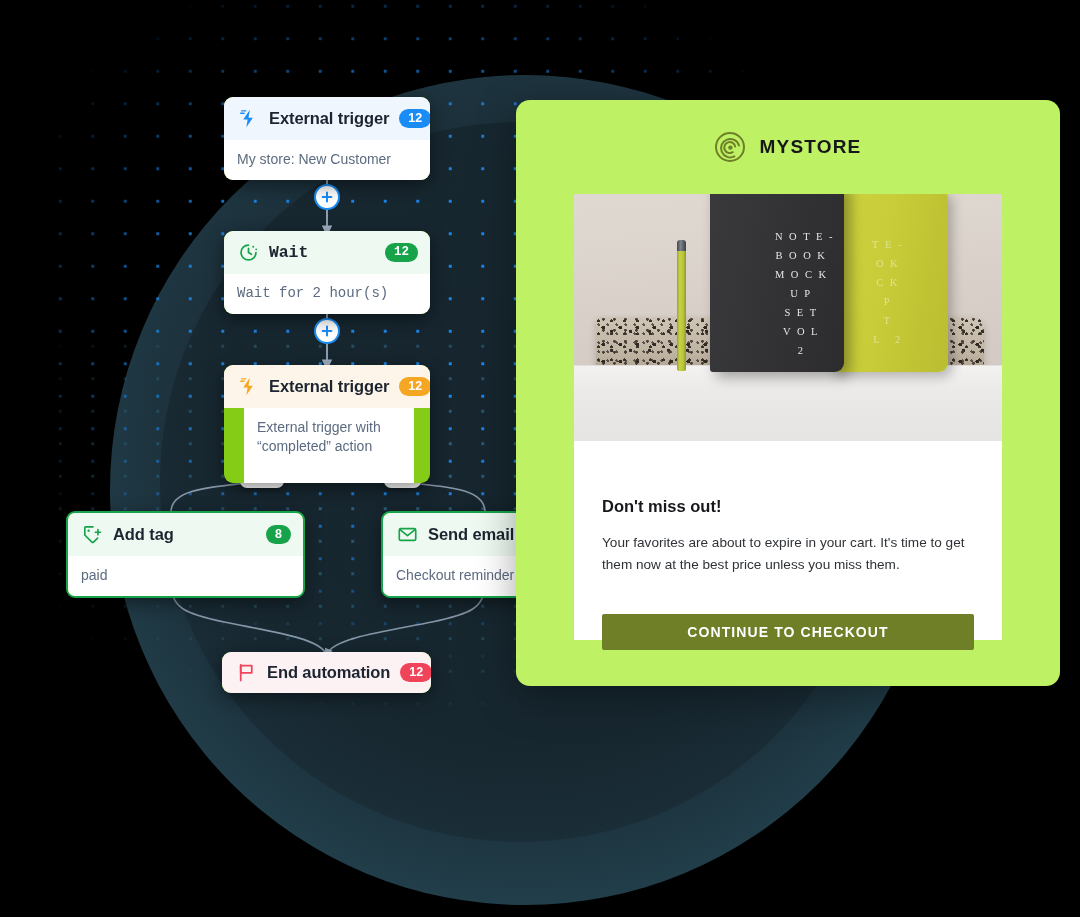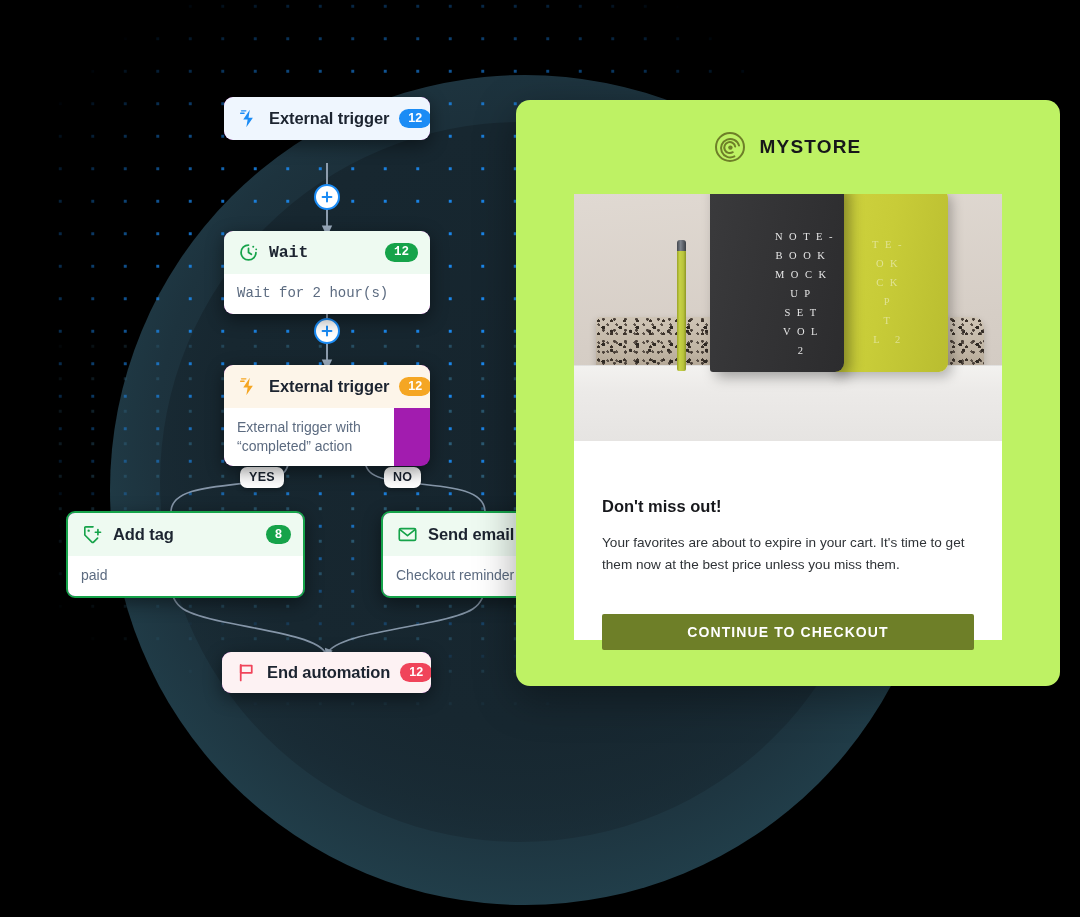--- a/index.html
+++ b/index.html
@@ -89,21 +89,21 @@
     font-weight: 700;
     color: #1a2330;
     letter-spacing: .3px;
     line-height: 1;
     box-shadow: 0 2px 5px rgba(0,0,0,.3);
   }
 
   
   .card {
     position: absolute;
-    background: #a21caf;
+    background: #84cc16;
     border-radius: 9px;
     box-shadow: 0 5px 18px rgba(0,0,0,.45);
     overflow: hidden;
     cursor: pointer;
   }
   .card.outlined { border: 2px solid #16a34a; }
   .card-head {
     display: flex; align-items: center;
     gap: 10px;
     padding: 10px 12px 10px 13px;
@@ -130,21 +130,21 @@
     flex: 0 0 auto;
   }
   .card-body {
     padding: 9px 13px 11px;
     font-size: 14px;
     color: #5c6b80;
     line-height: 1.35;
     background: #ffffff;
     border-top: 1px solid rgba(0,0,0,0);
   }
-  .card-body.two-line { padding-bottom: 10px; }
+  .card-body.two-line { padding-bottom: 27px; margin-left: 20px; }
 
   
   .head-blue   { background: #eff6fe; }
   .head-green  { background: #eefaf1; }
   .head-amber  { background: #fdf5e9; }
   .head-red    { background: #fdf2f3; }
 
   
   .card.compact .card-head { height: 41px; padding-right: 25px; }
 
@@ -302,20 +302,21 @@
     <div class="card-head head-blue">
       <span class="ico">
         <svg width="21" height="21" viewBox="0 0 24 24" fill="none">
           <path d="M13.5 2 L6 13 h5 l-1.5 9 L17 11 h-5 z" fill="#1b8cf5"></path>
           <path d="M4 3.2 h5 M3 6 h4" stroke="#1b8cf5" stroke-width="1.5" stroke-linecap="round"></path>
         </svg>
       </span>
       <span class="card-title">External trigger</span>
       <span class="badge" style="background:#1b8cf5;">12</span>
     </div>
+    <div class="card-body">My store: New Customer</div>
   </div>
 
   <div class="card" style="left:224px; top:231px; width:206px;font-family:Liberation Mono, monospace;">
     <div class="card-head head-green">
       <span class="ico">
         <svg width="21" height="21" viewBox="0 0 24 24" fill="none">
           <path d="M20.5 12 A8.5 8.5 0 1 1 12 3.5" stroke="#16a34a" stroke-width="2" stroke-linecap="round"></path>
           <circle cx="17.4" cy="5.4" r="1.15" fill="#16a34a"></circle>
           <circle cx="20.8" cy="8.4" r="1.05" fill="#16a34a"></circle>
           <path d="M12 7.3 V12 l3.3 2.1" stroke="#16a34a" stroke-width="2" stroke-linecap="round" stroke-linejoin="round"></path>

